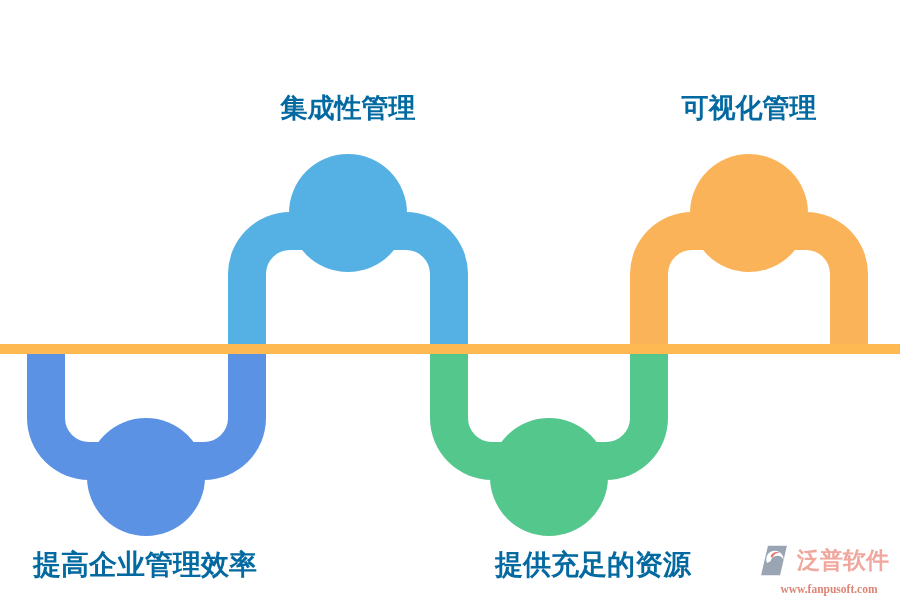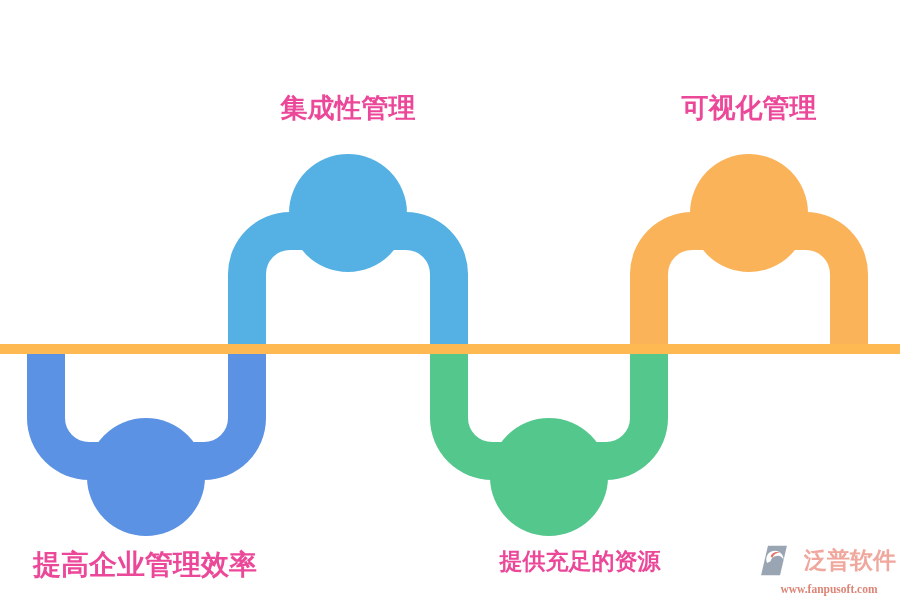--- a/index.html
+++ b/index.html
@@ -35,31 +35,31 @@
   .baseline {
     position: absolute; left: 0; top: 344px;
     width: 900px; height: 10px;
     background: var(--baseline, #FEB953);
   }
 
   
   .label {
     position: absolute; width: 320px;
     text-align: center; font-weight: bold;
-    color: #ec4899; font-size: 27px;
+    color: #0369a1; font-size: 27px;
     white-space: nowrap;
   }
   #label-integration   { left: 188px; top: 90px; }
   #label-visualization { left: 589px; top: 90px; }
   #label-efficiency    { left: -15px; top: 546px; font-size: 28px; }
-  #label-resources     { left: 420px; top: 546px; font-size: 23px; }
+  #label-resources     { left: 433px; top: 546px; font-size: 28px; }
 
   
   .wm { position: absolute; left: 760px; top: 545px; width: 138px; }
-  .wm-row { display: flex; align-items: center; gap: 16px; }
+  .wm-row { display: flex; align-items: center; gap: 9px; }
   .wm-brand {
     font-size: 23px; font-weight: bold;
     color: var(--wm-brand, #F0A79D);
     white-space: nowrap;
   }
   .wm-url {
     margin-top: 7px;
     font-size: 11.5px; font-weight: bold;
     font-family: "Liberation Serif", serif;
     color: var(--wm-url, #DC8576);

